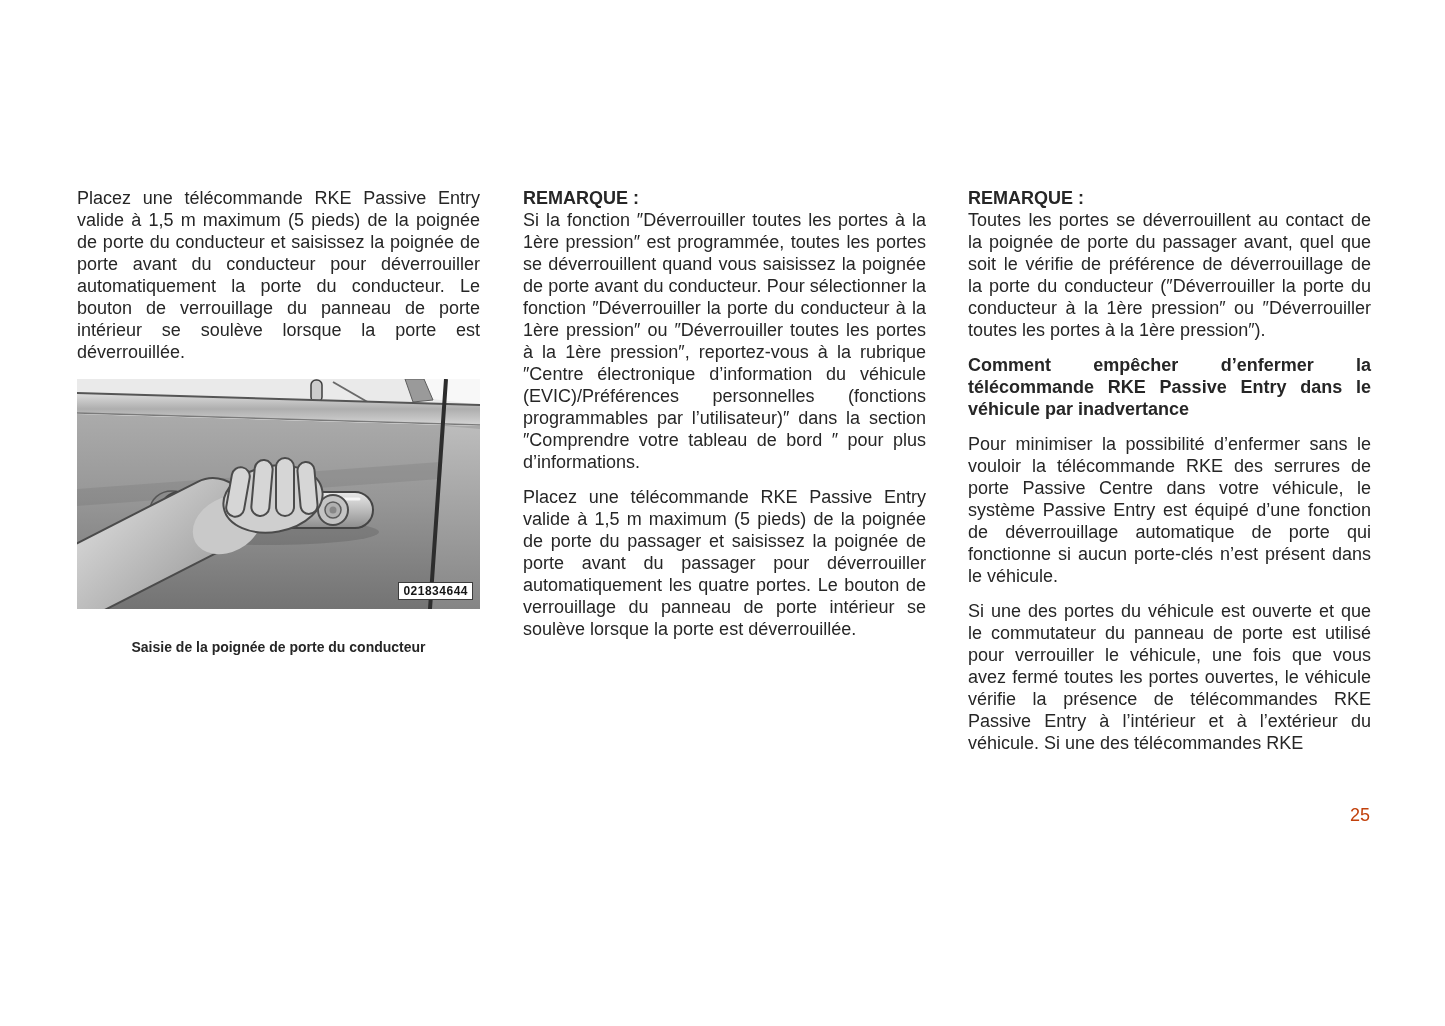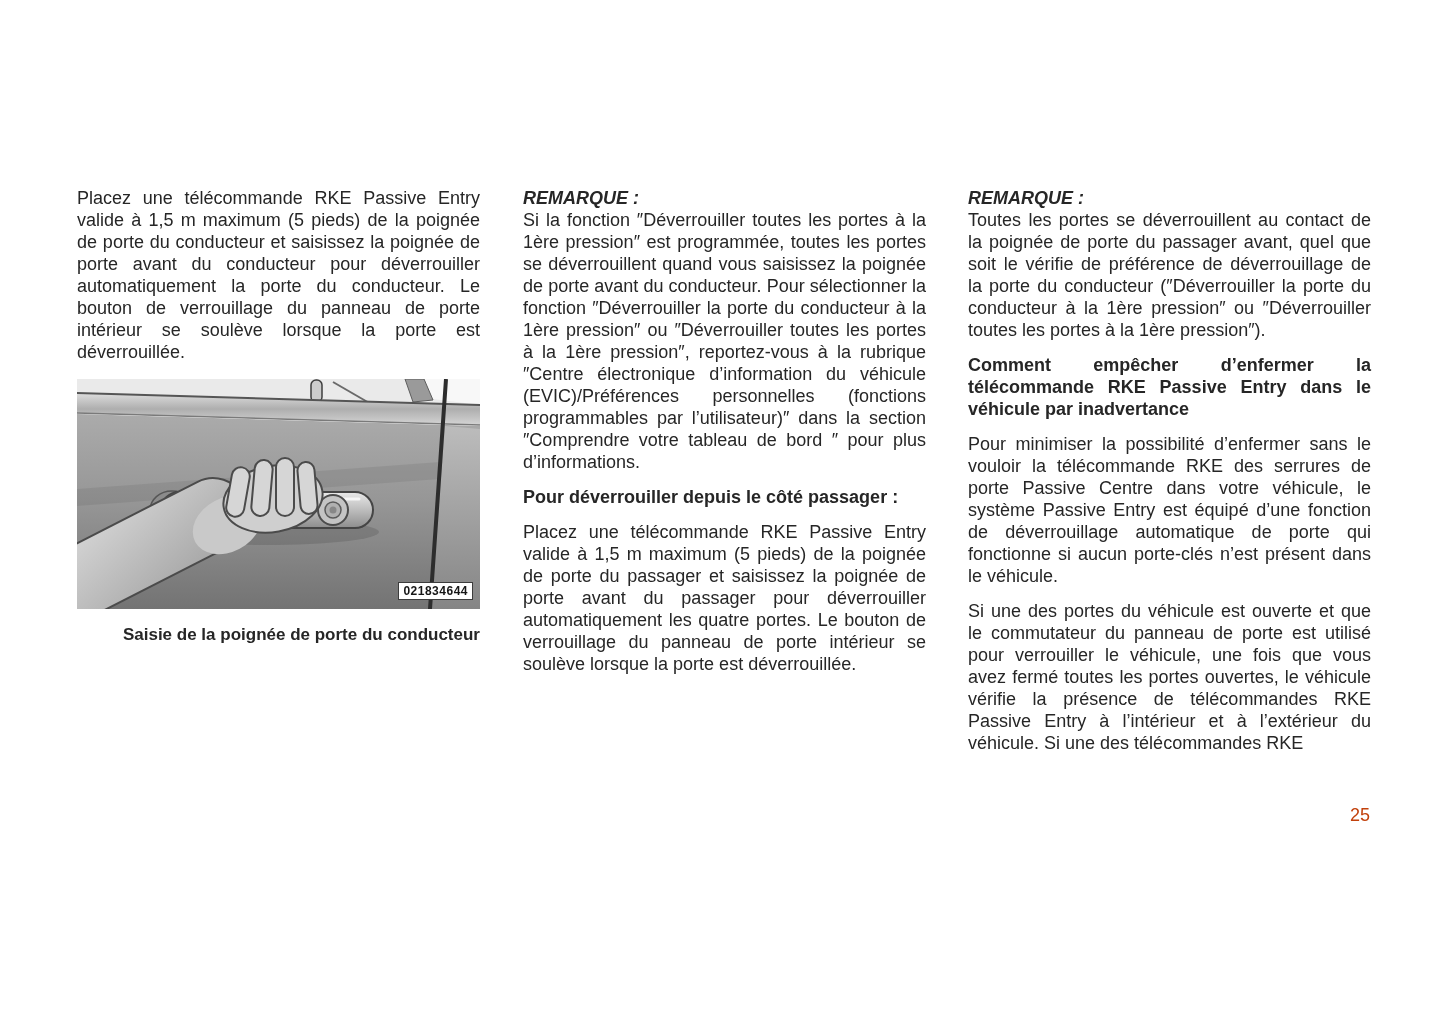--- a/index.html
+++ b/index.html
@@ -32,21 +32,21 @@
     font-weight: bold;
     margin: 0 0 13px 0;
   }
   .para {
     margin: 0 0 13px 0;
   }
   .note {
     margin: 0 0 13px 0;
     font-weight: bold;
   }
-  .note-label { font-weight: bold; font-style: italic; }
+  .note-label { font-weight: bold; }
   .note-text  { font-weight: normal; }
 
   .figure {
     position: relative;
     width: 403px;
     height: 230px;
     margin: 16px 0 0 0;
   }
   .figure svg {
     display: block;
@@ -61,24 +61,24 @@
     border: 1px solid #3c3c3c;
     padding: 1px 4px;
     font-size: 12px;
     line-height: 14px;
     font-weight: bold;
     letter-spacing: 0.5px;
     color: #161616;
   }
   .caption {
     font-weight: bold;
-    text-align: right;
-    font-size: 17px;
+    text-align: center;
+    font-size: 14px;
     line-height: 21px;
-    margin-top: 15px;
+    margin-top: 28px;
   }
   .page-number {
     position: absolute;
     left: 1270px;
     top: 804px;
     width: 100px;
     text-align: right;
     font-size: 18px;
     line-height: 22px;
     font-family: "Liberation Sans", sans-serif;
@@ -161,21 +161,20 @@
     </div>
 
     <div class="caption">Saisie de la poignée de porte du conducteur</div>
   </div>
 
   <div class="col col-2">
     <div class="note">
       <div class="note-label">REMARQUE :</div>
       <div class="note-text">Si la fonction ″Déverrouiller toutes les portes à la 1ère pression″ est programmée, toutes les portes se déverrouillent quand vous saisissez la poignée de porte avant du conducteur. Pour sélectionner la fonction ″Déverrouiller la porte du conducteur à la 1ère pression″ ou ″Déverrouiller toutes les portes à la 1ère pression″, reportez-vous à la rubrique ″Centre électronique d’information du véhicule (EVIC)/Préférences personnelles (fonctions programmables par l’utilisateur)″ dans la section ″Comprendre votre tableau de bord ″ pour plus d’informations.</div>
     </div>
-    <div class="heading">Pour déverrouiller depuis le côté passager :</div>
     <div class="para">Placez une télécommande RKE Passive Entry valide à 1,5 m maximum (5 pieds) de la poignée de porte du passager et saisissez la poignée de porte avant du passager pour déverrouiller automatiquement les quatre portes. Le bouton de verrouillage du panneau de porte intérieur se soulève lorsque la porte est déverrouillée.</div>
   </div>
 
   <div class="col col-3">
     <div class="note">
       <div class="note-label">REMARQUE :</div>
       <div class="note-text">Toutes les portes se déverrouillent au contact de la poignée de porte du passager avant, quel que soit le vérifie de préférence de déverrouillage de la porte du conducteur (″Déverrouiller la porte du conducteur à la 1ère pression″ ou ″Déverrouiller toutes les portes à la 1ère pression″).</div>
     </div>
     <div class="heading">Comment empêcher d’enfermer la télécommande RKE Passive Entry dans le véhicule par inadvertance</div>
     <div class="para">Pour minimiser la possibilité d’enfermer sans le vouloir la télécommande RKE des serrures de porte Passive Centre dans votre véhicule, le système Passive Entry est équipé d’une fonction de déverrouillage automatique de porte qui fonctionne si aucun porte-clés n’est présent dans le véhicule.</div>

